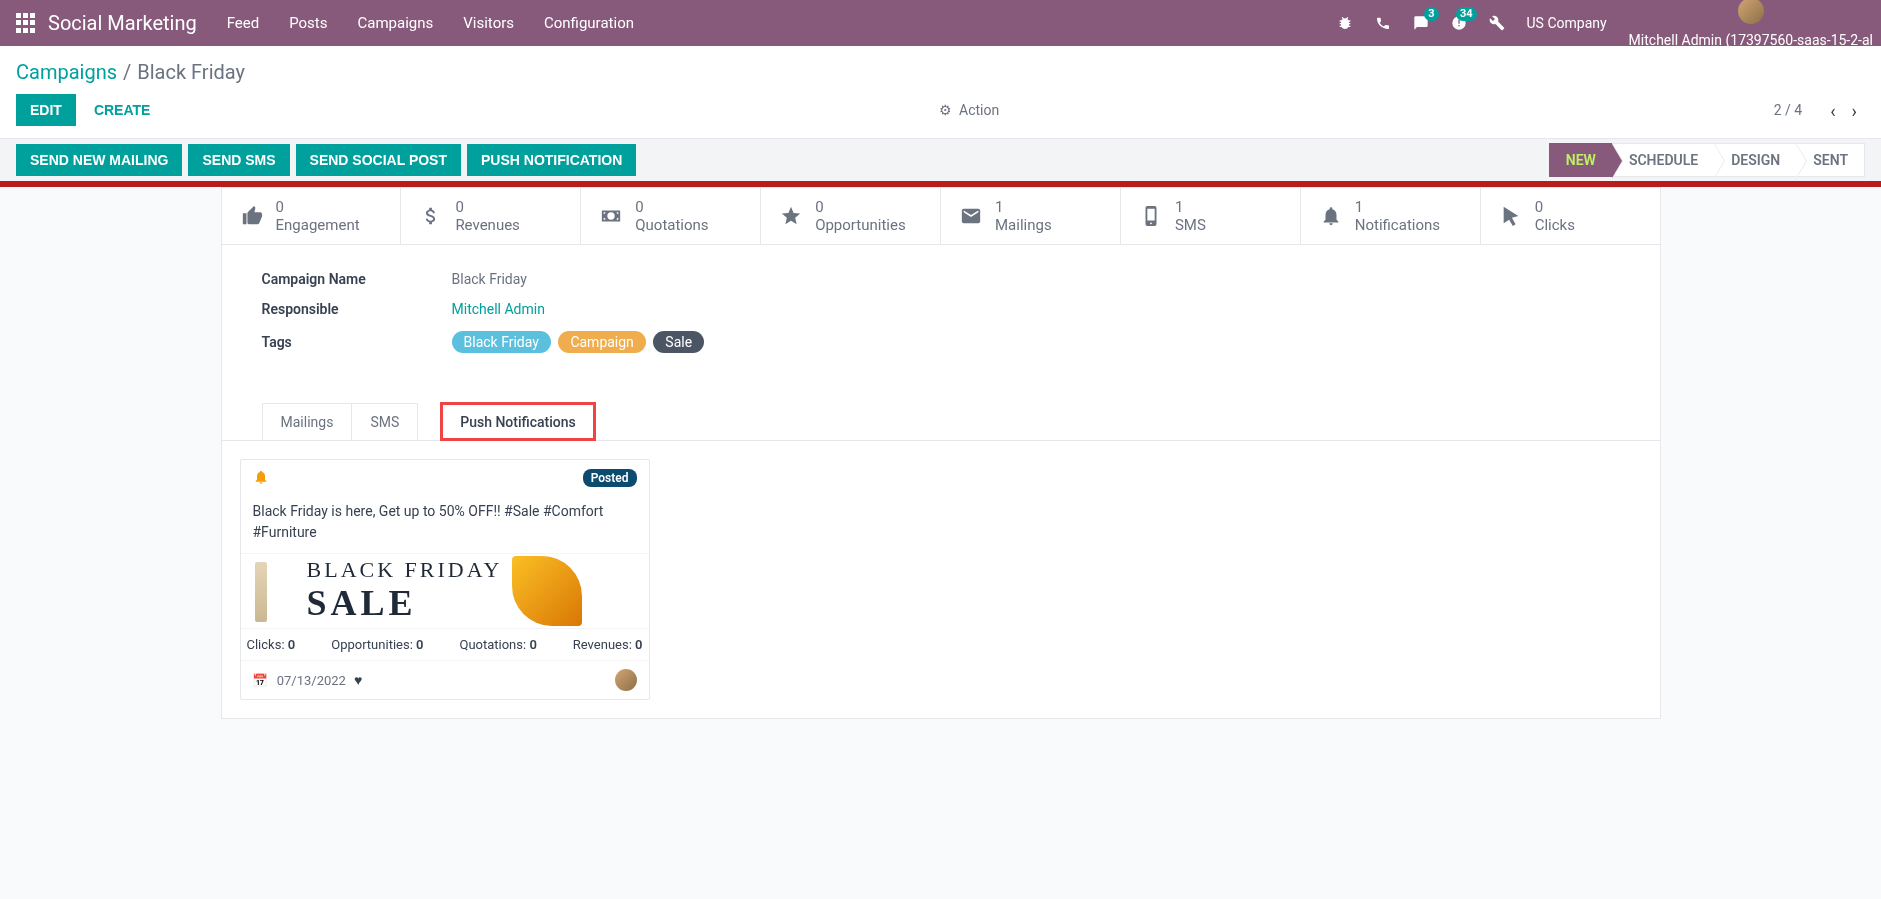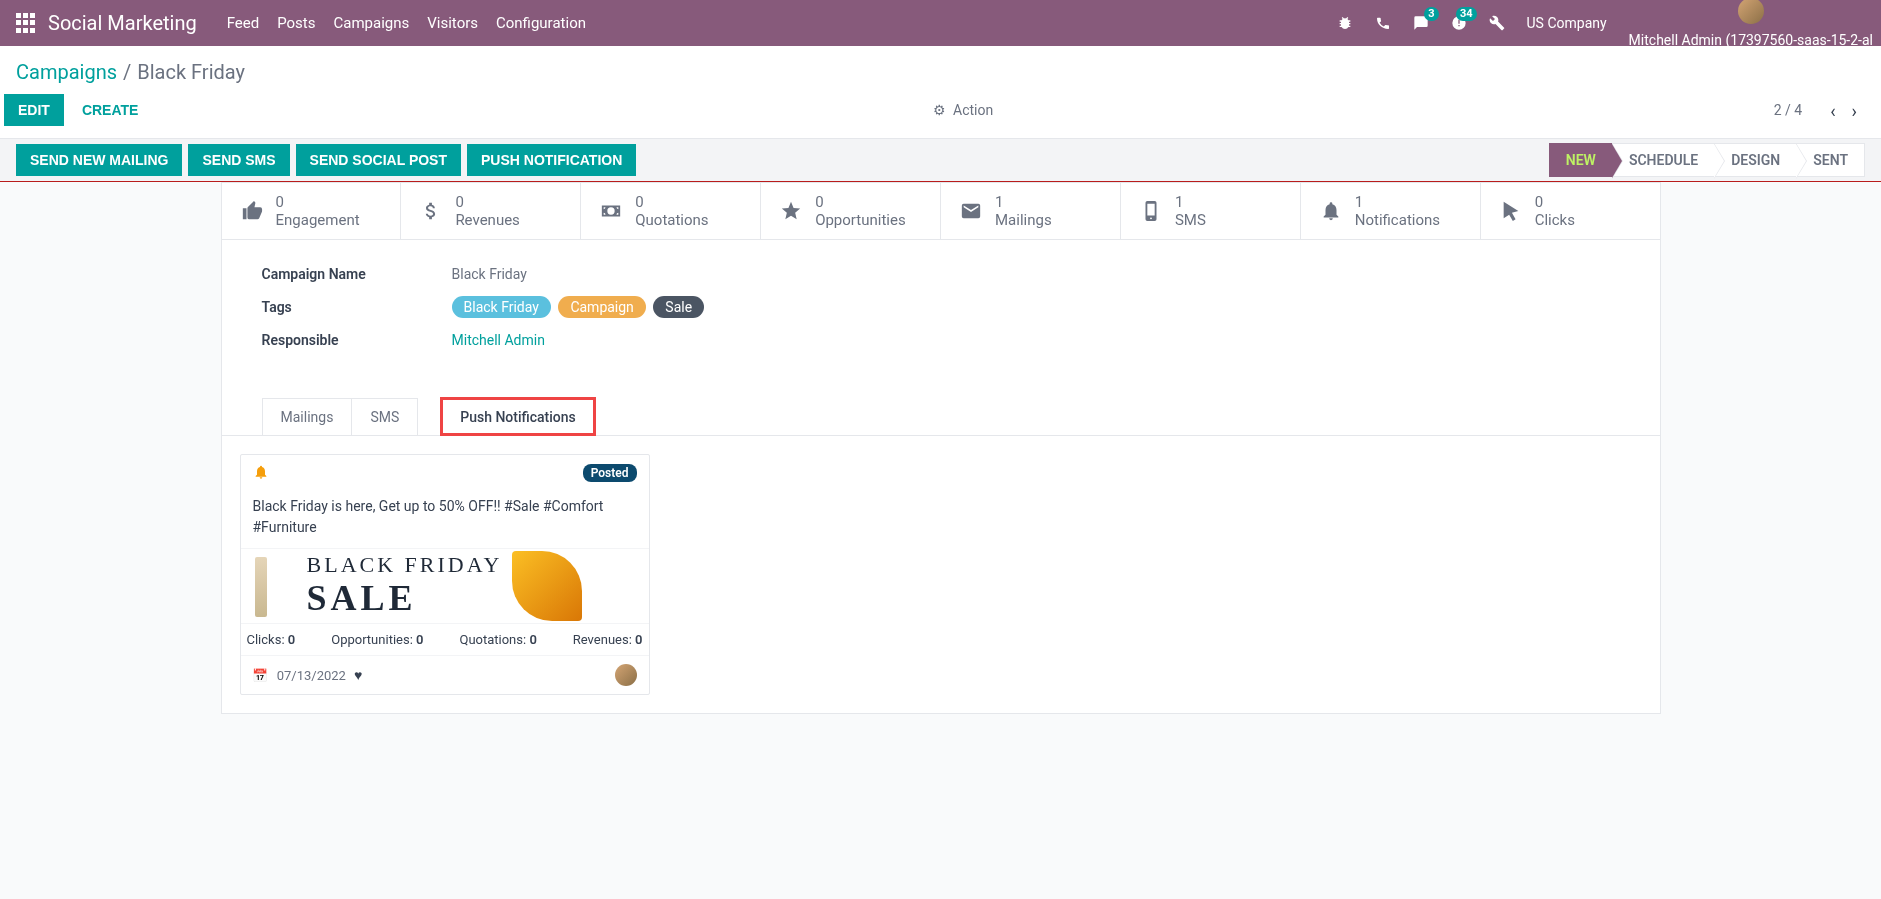--- a/index.html
+++ b/index.html
@@ -3,49 +3,49 @@
 <meta charset="utf-8">
 <style>
 * { box-sizing: border-box; margin: 0; padding: 0; }
 body { font-family: -apple-system, BlinkMacSystemFont, "Segoe UI", Roboto, "Helvetica Neue", Arial, sans-serif; font-size: 14px; color: #374151; background: #f9fafb; }
 
 
 .navbar { background: #875A7B; color: #fff; display: flex; align-items: center; height: 46px; padding: 0 8px; }
 .navbar .apps-icon { width: 24px; height: 24px; display: flex; flex-wrap: wrap; gap: 2px; padding: 2px; margin: 0 10px 0 6px; cursor: pointer; }
 .navbar .apps-icon span { width: 5px; height: 5px; background: #fff; }
 .navbar .brand { font-size: 20px; font-weight: 400; margin-right: 30px; cursor: pointer; }
-.navbar .nav-links { display: flex; gap: 18px; }
+.navbar .nav-links { display: flex; gap: 30px; }
 .navbar .nav-link { color: #fff; cursor: pointer; font-size: 15px; }
 .navbar .spacer { flex: 1; }
 .navbar .right { display: flex; align-items: center; gap: 22px; }
 .navbar .icon-btn { color: #fff; cursor: pointer; font-size: 16px; display: flex; align-items: center; position: relative; }
 .navbar .badge { position: absolute; top: -8px; right: -10px; background: #00a09d; color: #fff; font-size: 11px; font-weight: bold; border-radius: 8px; padding: 0 4px; min-width: 14px; text-align: center; line-height: 14px; }
 .navbar .company { color: #fff; cursor: pointer; }
 .navbar .user { display: flex; align-items: center; gap: 8px; cursor: pointer; flex-direction: column; }
 .navbar .avatar { width: 26px; height: 26px; border-radius: 50%; background: linear-gradient(135deg, #d4a574, #8b6f47); }
 .navbar .username { color: #fff; }
 
 
 .header-row { background: #fff; padding: 14px 16px 6px 16px; display: flex; align-items: center; }
 .header-row .crumb-link { color: #00a09d; font-size: 20px; cursor: pointer; }
 .header-row .crumb-sep { color: #6b7280; font-size: 20px; margin: 0 6px; }
 .header-row .crumb-current { color: #6b7280; font-size: 20px; }
 
 
-.control-row { background: #fff; display: flex; align-items: center; padding: 4px 16px 12px 4px; }
+.control-row { background: #fff; display: flex; align-items: center; padding: 4px 16px 12px 16px; }
 .control-row .btn-edit { background: #00a09d; color: #fff; border: none; padding: 8px 14px; font-size: 14px; font-weight: 600; cursor: pointer; }
 .control-row .btn-create { background: transparent; color: #00a09d; border: none; padding: 8px 14px; font-size: 14px; font-weight: 600; cursor: pointer; margin-left: 4px; }
 .control-row .center { flex: 1; text-align: center; color: #6b7280; }
 .control-row .gear { color: #6b7280; margin-right: 4px; }
 .control-row .action { color: #6b7280; cursor: pointer; }
 .control-row .pager { color: #6b7280; margin-right: 20px; }
 .control-row .nav-arrow { color: #374151; font-size: 18px; padding: 4px 8px; cursor: pointer; }
 
 
-.buttonbar-row { background: #f3f4f6; border-top: 1px solid #e5e7eb; border-bottom: 1px solid #b91c1c; display: flex; align-items: center; padding: 4px 16px; }
+.buttonbar-row { background: #f3f4f6; border-top: 1px solid #e5e7eb; border-bottom: 6px solid #b91c1c; display: flex; align-items: center; padding: 4px 16px; }
 .buttonbar-row .action-btn { background: #00a09d; color: #fff; border: none; padding: 8px 14px; font-size: 14px; font-weight: 600; cursor: pointer; margin-right: 6px; }
 .buttonbar-row .spacer { flex: 1; }
 .statusbar { display: flex; }
 .statusbar .stage { padding: 8px 16px; color: #6b7280; background: #fff; font-weight: 600; cursor: pointer; position: relative; margin-left: -1px; border: 1px solid #e5e7eb; }
 .statusbar .stage.active { background: #875A7B; color: #bef264; border-color: #875A7B; }
 .statusbar .stage::after { content: ''; position: absolute; right: -10px; top: 0; bottom: 0; width: 0; height: 0; border-top: 17px solid transparent; border-bottom: 17px solid transparent; border-left: 10px solid #fff; z-index: 2; }
 .statusbar .stage.active::after { border-left-color: #875A7B; }
 .statusbar .stage::before { content: ''; position: absolute; right: -11px; top: -1px; bottom: 0; width: 0; height: 0; border-top: 18px solid transparent; border-bottom: 18px solid transparent; border-left: 11px solid #e5e7eb; z-index: 1; }
 .statusbar .stage:last-child::after, .statusbar .stage:last-child::before { display: none; }
 
@@ -270,30 +270,30 @@
           </div>
       </div>
     </div>
 
     <div class="form-body">
       <div class="field-row">
         <div class="flabel">Campaign Name</div>
         <div class="fvalue">Black Friday</div>
       </div>
       <div class="field-row">
+        <div class="flabel">Responsible</div>
+        <div class="fvalue link">Mitchell Admin</div>
+      </div>
+      <div class="field-row">
         <div class="flabel">Tags</div>
         <div class="fvalue">
           <span class="tag blue">Black Friday</span>
           <span class="tag orange">Campaign</span>
           <span class="tag dark">Sale</span>
         </div>
-      </div>
-      <div class="field-row">
-        <div class="flabel">Responsible</div>
-        <div class="fvalue link">Mitchell Admin</div>
       </div>
     </div>
 
     <div class="tabs">
       <div class="tab">Mailings</div>
       <div class="tab">SMS</div>
       <div class="tab active highlighted">Push Notifications</div>
     </div>
     <div class="tab-content-border"></div>
 

